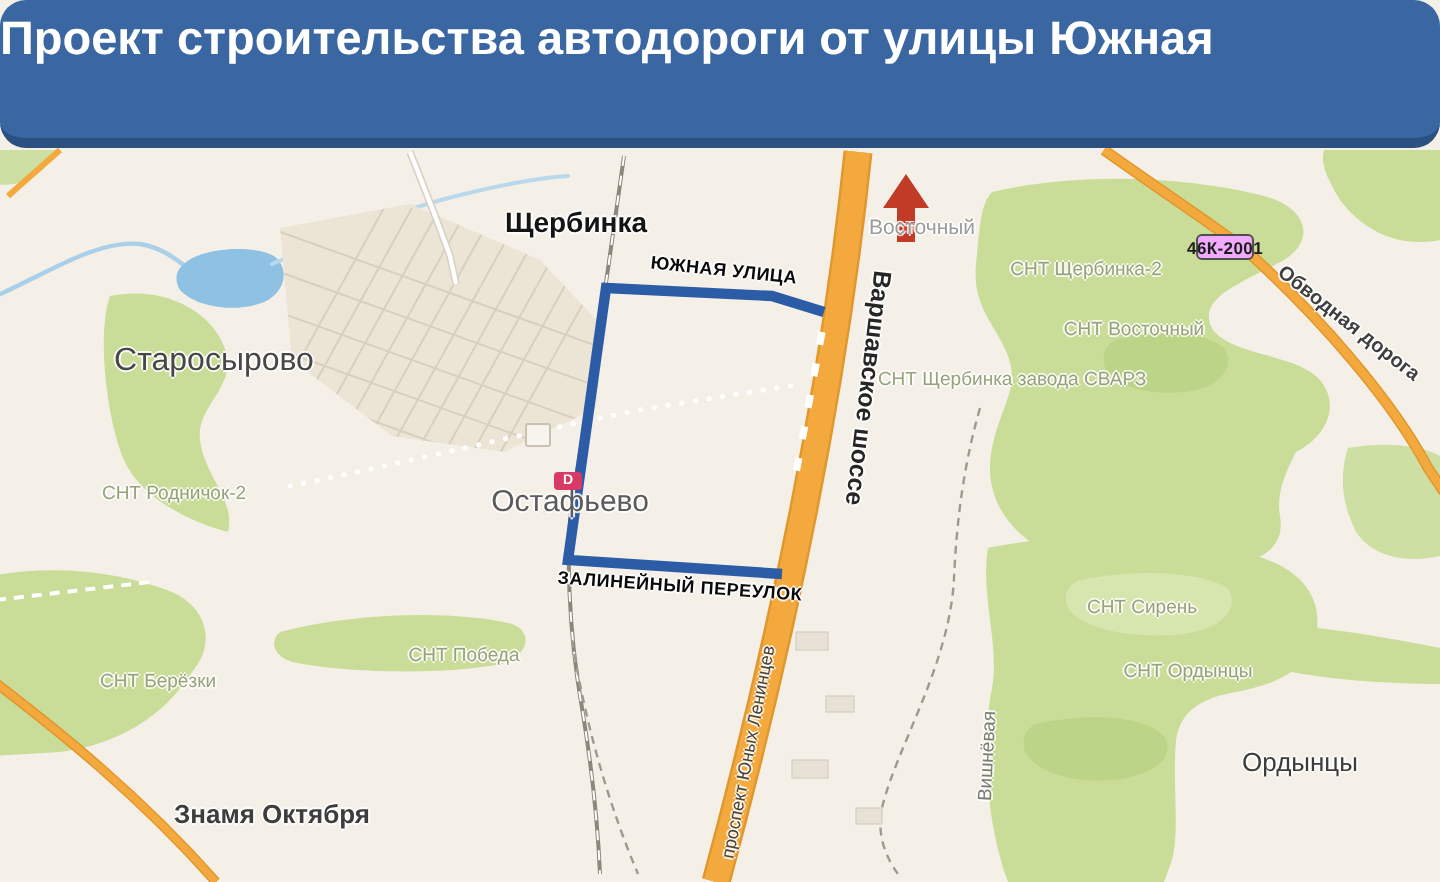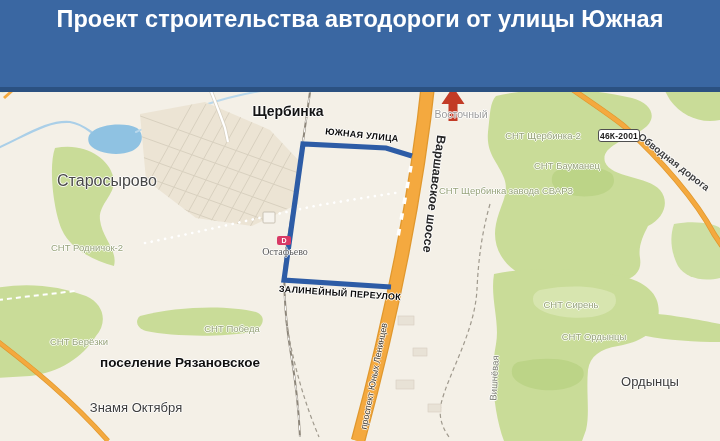--- a/index.html
+++ b/index.html
@@ -3,35 +3,35 @@
 <meta charset="utf-8">
 <style>
   :root{
     --header-bg:#3a67a2; --header-edge:#2b5181; --route:#2d5ca6;
     --orange:#f4a93f; --orange-casing:#e0982e; --green:#c9dc98;
     --water:#8fc2e2; --arrow:#c23b26; --map-bg:#f4f0e7;
   }
   html,body{margin:0;padding:0;background:#fff;}
   .stage{position:relative;width:720px;height:441px;overflow:hidden;
          font-family:"Liberation Sans",sans-serif;background:var(--map-bg);}
-  .banner{position:absolute;top:0;left:0;width:720px;height:92px;box-sizing:border-box;
+  .banner{position:absolute;top:0;left:0;width:720px;height:74px;box-sizing:border-box;
           background:var(--header-bg);border-bottom:5px solid var(--header-edge);
-          color:#fff;text-align:center;z-index:10;}
+          color:#fff;z-index:10;border-radius:13px;}
   .banner .ln{font-size:23.5px;font-weight:bold;line-height:31px;}
   .banner .ln:first-child{padding-top:4px;}
   .map{position:absolute;top:74px;left:0;width:720px;height:367px;background:var(--map-bg);}
   .map svg{position:absolute;top:0;left:0;}
   .labels{position:absolute;inset:0;z-index:5;pointer-events:none;}
   .lbl{position:absolute;white-space:nowrap;
        text-shadow:1px 0 0 rgba(255,255,255,.85),-1px 0 0 rgba(255,255,255,.85),
                    0 1px 0 rgba(255,255,255,.85),0 -1px 0 rgba(255,255,255,.85);}
-  .shield{position:absolute;left:598px;top:117px;width:42px;height:13px;z-index:6;
-          background:#ffffff;border:1.5px solid #4f4f4f;border-radius:3px;box-sizing:border-box;
+  .shield{position:absolute;left:598px;top:117px;width:29px;height:13px;z-index:6;
+          background:#f0abfc;border:1.5px solid #4f4f4f;border-radius:3px;box-sizing:border-box;
           font-size:8.5px;font-weight:bold;color:#1c1c1c;letter-spacing:.2px;
-          display:flex;align-items:center;justify-content:center;margin-top:12px;}
+          display:flex;align-items:center;justify-content:center;}
   .station{position:absolute;left:277px;top:236px;width:14px;height:9px;z-index:6;
            background:#d83a66;border-radius:2px;color:#fff;font-size:7px;font-weight:bold;
            text-align:center;line-height:9px;}
   
   .svg-bg{fill:var(--map-bg);}
   .forest{fill:var(--green);}
   .forest-mid{fill:#cddfa3;}
   .forest-light{fill:#d7e5af;}
   .forest-dark{fill:#bcd487;}
   .water-fill{fill:var(--water);}
@@ -141,27 +141,26 @@
 
       <path class="arrow" d="M453,13 L441.5,30 L448.5,30 L448.5,47 L457.5,47 L457.5,30 L464.5,30 Z"></path>
     </svg>
   </div>
 
   <div class="labels" id="labels">
       <div class="lbl" style="left: 288px; top: 111px; font-size: 14px; font-weight: 700; color: rgb(20, 20, 20); transform: translate(-50%, -50%) rotate(0deg);">Щербинка</div>
       <div class="lbl" style="left: 461px; top: 82px; font-size: 10.5px; font-weight: 400; color: rgb(156, 156, 156); transform: translate(-50%, -50%) rotate(0deg); margin-top: 32px;">Восточный</div>
       <div class="lbl" style="left: 107px; top: 181px; font-size: 16px; font-weight: 400; color: rgb(71, 71, 71); transform: translate(-50%, -50%) rotate(0deg);">Старосырово</div>
       <div class="lbl" style="left: 87px; top: 247px; font-size: 9.5px; font-weight: 400; color: rgb(151, 163, 123); transform: translate(-50%, -50%) rotate(0deg);">СНТ Родничок-2</div>
-      <div class="lbl" style="left: 285px; top: 251px; font-size: 10px; font-weight: 400; color: rgb(91, 91, 91); transform: translate(-50%, -50%) rotate(0deg); font-family: Liberation Serif, serif;">Остафьево</div>
+      <div class="lbl" style="left: 285px; top: 251px; font-size: 15px; font-weight: 400; color: rgb(91, 91, 91); transform: translate(-50%, -50%) rotate(0deg);">Остафьево</div>
       <div class="lbl" style="left: 232px; top: 328px; font-size: 9.5px; font-weight: 400; color: rgb(151, 163, 123); transform: translate(-50%, -50%) rotate(0deg);">СНТ Победа</div>
       <div class="lbl" style="left: 55px; top: 341px; font-size: 9.5px; font-weight: 400; color: rgb(151, 163, 123); transform: translate(-50%, -50%) rotate(0deg); padding-left: 48px;">СНТ Берёзки</div>
-      <div class="lbl" style="left: 180px; top: 362px; font-size: 13.5px; font-weight: 700; color: rgb(16, 16, 16); transform: translate(-50%, -50%) rotate(0deg);">поселение Рязановское</div>
-      <div class="lbl" style="left: 136px; top: 407px; font-size: 13px; font-weight: 400; color: rgb(61, 61, 61); transform: translate(-50%, -50%) rotate(0deg); text-align: right;">Знамя Октября</div>
+      <div class="lbl" style="left: 136px; top: 407px; font-size: 13px; font-weight: 700; color: rgb(61, 61, 61); transform: translate(-50%, -50%) rotate(0deg); text-align: right;">Знамя Октября</div>
       <div class="lbl" style="left: 543px; top: 135px; font-size: 9.5px; font-weight: 400; color: rgb(151, 163, 123); transform: translate(-50%, -50%) rotate(0deg);">СНТ Щербинка-2</div>
-      <div class="lbl" style="left: 567px; top: 165px; font-size: 9.5px; font-weight: 400; color: rgb(151, 163, 123); transform: translate(-50%, -50%) rotate(0deg);">СНТ Бауманец</div>
+      <div class="lbl" style="left: 567px; top: 165px; font-size: 9.5px; font-weight: 400; color: rgb(151, 163, 123); transform: translate(-50%, -50%) rotate(0deg);">СНТ Восточный</div>
       <div class="lbl" style="left: 506px; top: 190px; font-size: 9.5px; font-weight: 400; color: rgb(151, 163, 123); transform: translate(-50%, -50%) rotate(0deg);">СНТ Щербинка завода СВАРЗ</div>
       <div class="lbl" style="left: 571px; top: 304px; font-size: 9.5px; font-weight: 400; color: rgb(151, 163, 123); transform: translate(-50%, -50%) rotate(0deg);">СНТ Сирень</div>
       <div class="lbl" style="left: 594px; top: 336px; font-size: 9.5px; font-weight: 400; color: rgb(151, 163, 123); transform: translate(-50%, -50%) rotate(0deg);">СНТ Ордынцы</div>
       <div class="lbl" style="left: 650px; top: 381px; font-size: 13px; font-weight: 400; color: rgb(61, 61, 61); transform: translate(-50%, -50%) rotate(0deg);">Ордынцы</div>
       <div class="lbl" style="left: 362px; top: 135px; font-size: 9px; font-weight: 700; color: rgb(10, 10, 10); letter-spacing: 0.3px; transform: translate(-50%, -50%) rotate(6deg);">ЮЖНАЯ УЛИЦА</div>
       <div class="lbl" style="left: 340px; top: 293px; font-size: 9px; font-weight: 700; color: rgb(10, 10, 10); letter-spacing: 0.3px; transform: translate(-50%, -50%) rotate(4deg);">ЗАЛИНЕЙНЫЙ ПЕРЕУЛОК</div>
       <div class="lbl" style="left: 434px; top: 194px; font-size: 12.5px; font-weight: 700; color: rgb(38, 38, 38); transform: translate(-50%, -50%) rotate(97deg);">Варшавское шоссе</div>
       <div class="lbl" style="left: 374px; top: 376px; font-size: 9px; font-weight: 400; color: rgb(70, 66, 58); transform: translate(-50%, -50%) rotate(-79deg);">проспект Юных Ленинцев</div>
       <div class="lbl" style="left: 494px; top: 378px; font-size: 9.5px; font-weight: 400; color: rgb(124, 124, 116); transform: translate(-50%, -50%) rotate(-87deg);">Вишнёвая</div>
       <div class="lbl" style="left: 674px; top: 162px; font-size: 10px; font-weight: 600; color: rgb(63, 63, 63); transform: translate(-50%, -50%) rotate(38deg);">Обводная дорога</div>

